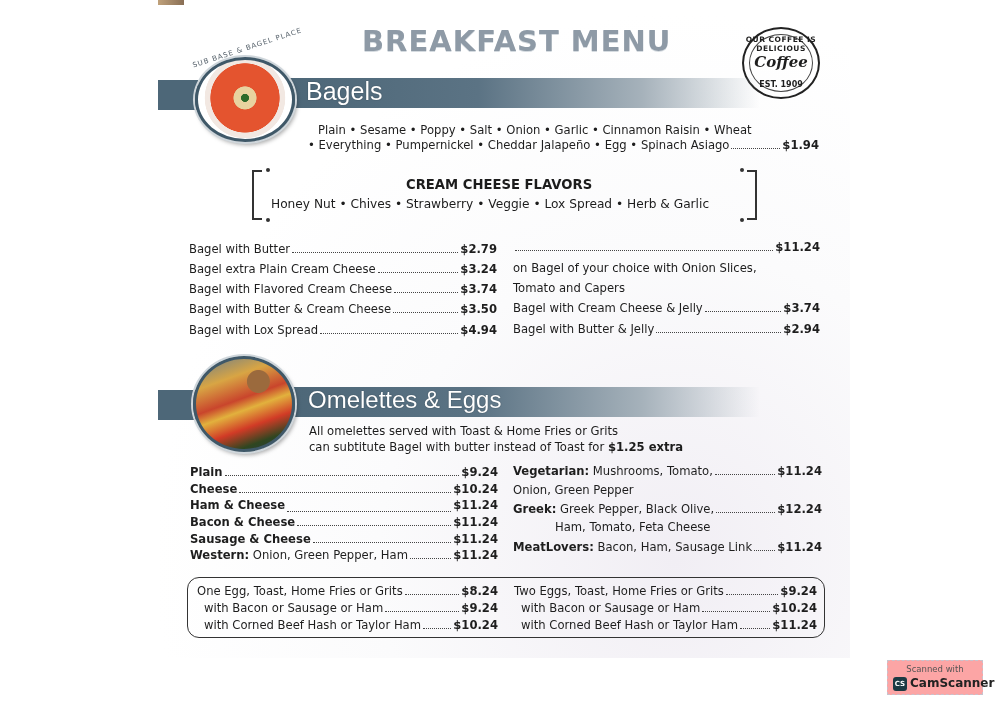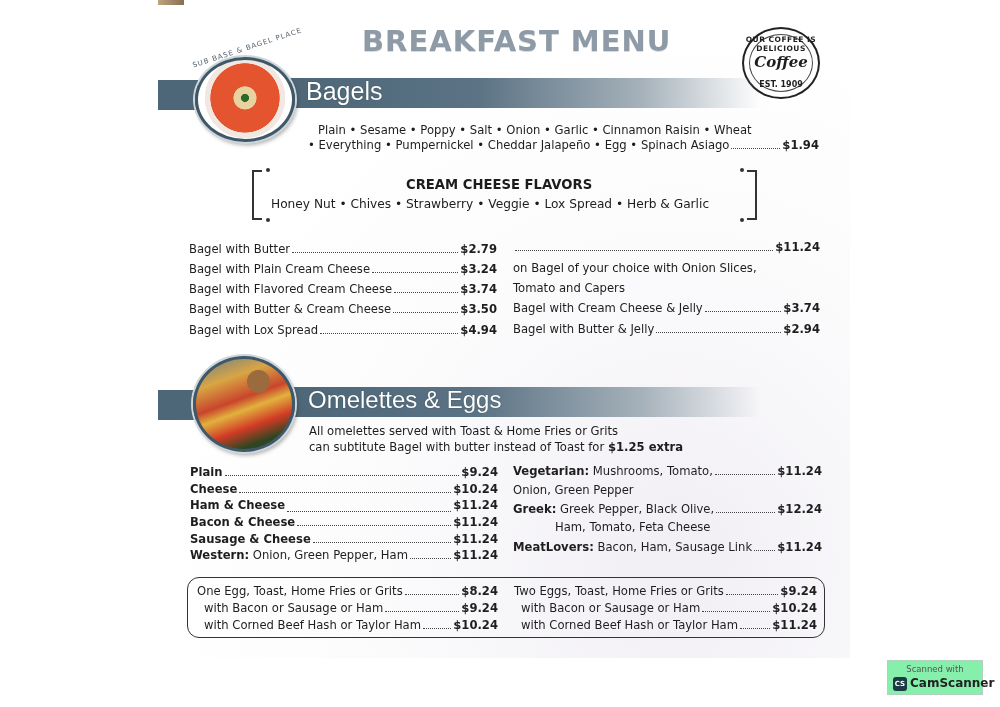--- a/index.html
+++ b/index.html
@@ -40,21 +40,21 @@
   .bracket.r { border-left: none; }
   .dot { position: absolute; width: 4px; height: 4px; background: #333; border-radius: 50%; }
 
   .row { position: absolute; display: flex; align-items: baseline; font-size: 11.6px; line-height: 20px; white-space: nowrap; }
   .row .name { flex: 0 0 auto; }
   .row .lead { flex: 1 1 auto; border-bottom: 1px dotted #444; margin: 0 2px; height: 13px; }
   .row .price { flex: 0 0 auto; font-weight: bold; }
 
   .egg-box { position: absolute; left: 187px; top: 577px; width: 638px; height: 61px; border: 1.5px solid #333; border-radius: 12px; }
 
-  .cs-badge { position: absolute; left: 887px; top: 660px; width: 96px; height: 35px; border: 1px dashed #c9c2cc; background: #86efac; }
+  .cs-badge { position: absolute; left: 887px; top: 660px; width: 96px; height: 35px; border: 1px dashed #c9c2cc; background: #fca5a5; }
   .cs-small { position: absolute; top: 3px; left: 0; right: 0; text-align: center; font-size: 8.5px; color: #555; }
   .cs-logo { position: absolute; left: 5px; top: 16px; width: 14px; height: 14px; background: #1c3a43; border-radius: 3px; color: #fff; font-size: 7px; font-weight: bold; text-align: center; line-height: 14px; }
   .cs-name { position: absolute; left: 22px; top: 15px; font-size: 12px; color: #222; font-weight: bold; }
 </style>
 </head>
 <body>
 
 <div class="corner-scrap"></div>
 <div class="page"></div>
 
@@ -88,21 +88,21 @@
 <div class="dot" style="left:740px; top:218px;"></div>
 <div class="txt b" style="left:406px; top:177px; font-size:13.2px;">CREAM CHEESE FLAVORS</div>
 <div class="txt" style="left:271px; top:197px; font-size:12.2px;">Honey Nut • Chives • Strawberry • Veggie • Lox Spread • Herb &amp; Garlic</div>
 
 <div class="row" style="left:189px; top:239px; width:308px;">
     <span class="name">Bagel with Butter</span>
     <span class="lead"></span>
     <span class="price">$2.79</span>
   </div>
 <div class="row" style="left:189px; top:259px; width:308px;">
-    <span class="name">Bagel with Plain Cream Cheese</span>
+    <span class="name">Bagel extra Plain Cream Cheese</span>
     <span class="lead"></span>
     <span class="price">$3.24</span>
   </div>
 <div class="row" style="left:189px; top:279px; width:308px;">
     <span class="name">Bagel with Flavored Cream Cheese</span>
     <span class="lead"></span>
     <span class="price">$3.74</span>
   </div>
 <div class="row" style="left:189px; top:299px; width:308px;">
     <span class="name">Bagel with Butter &amp; Cream Cheese</span>

